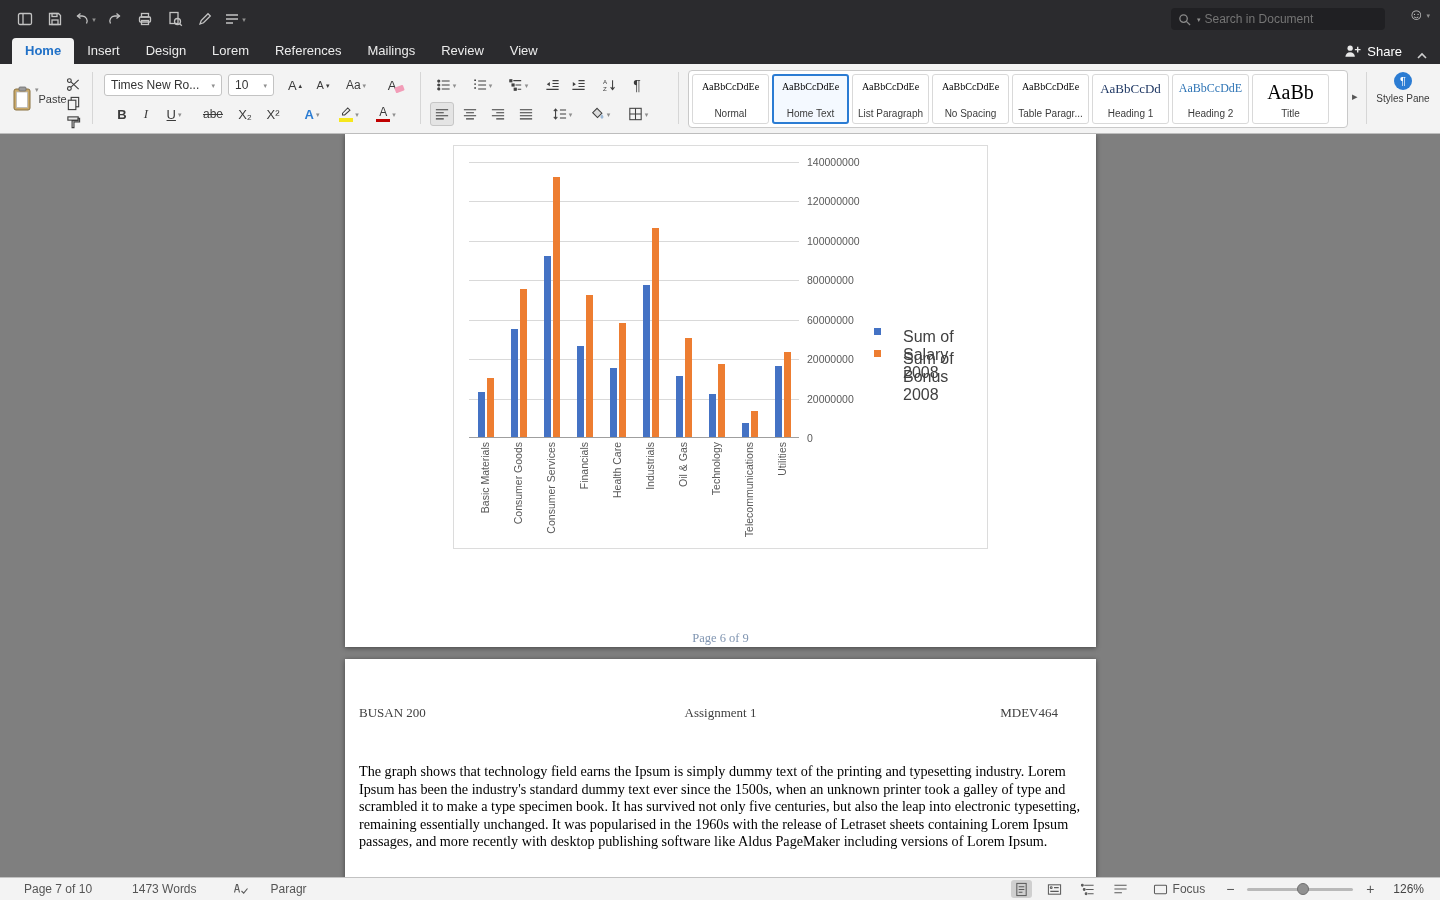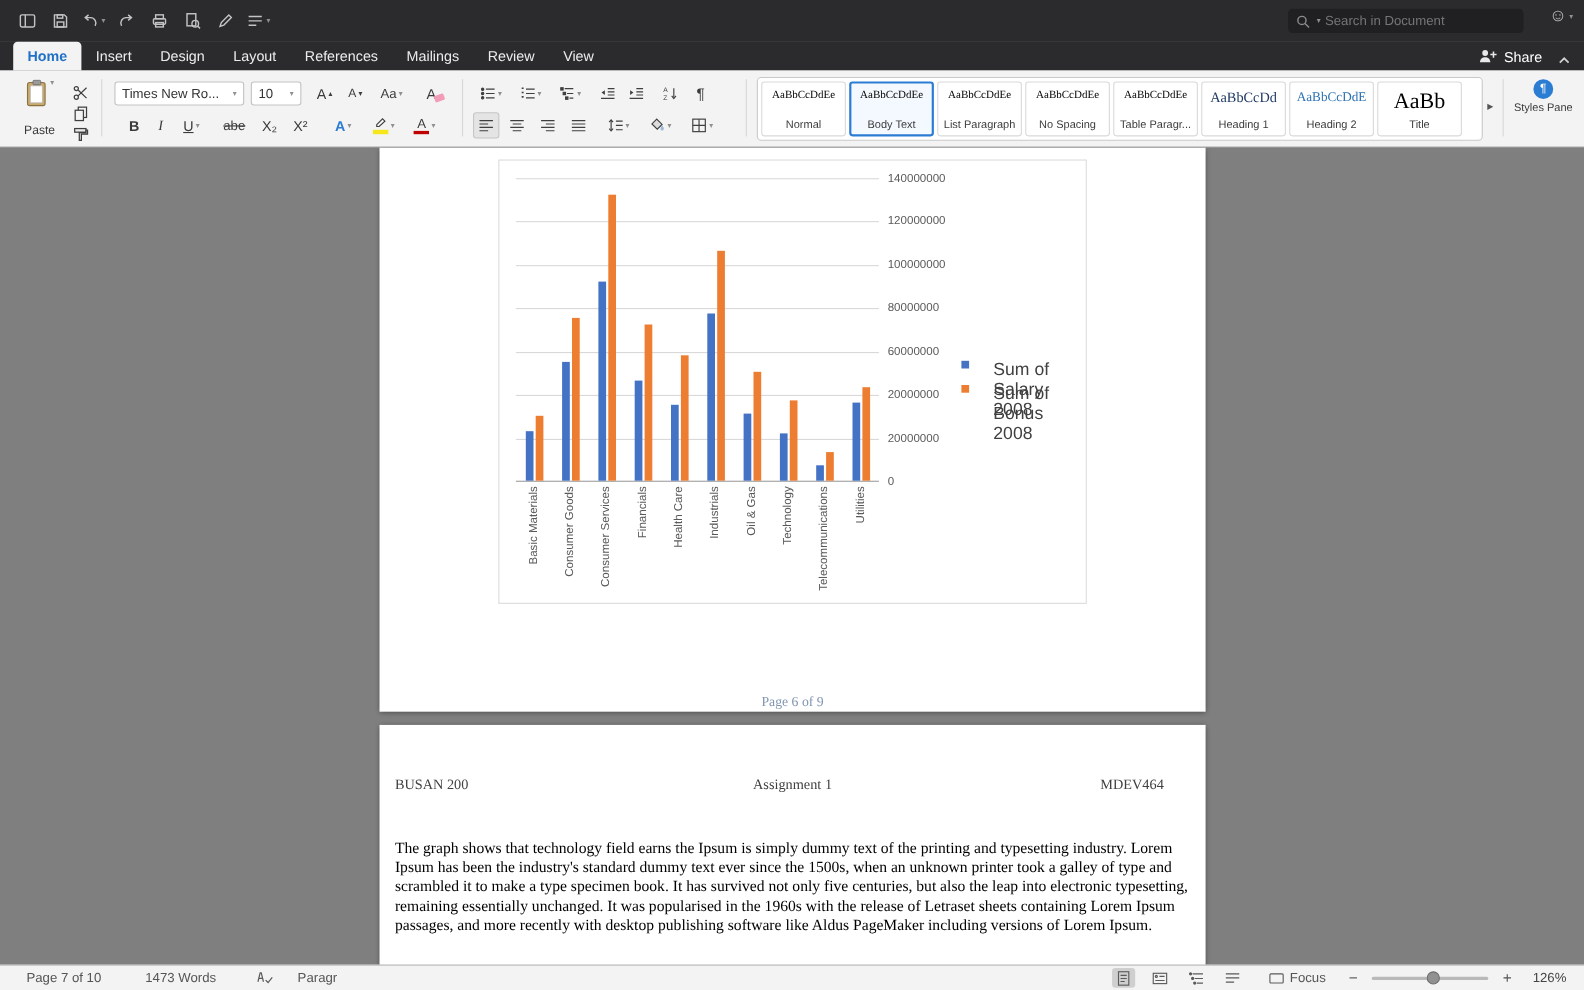--- a/index.html
+++ b/index.html
@@ -25,21 +25,21 @@
 .share{position:absolute;right:38px;top:3px;display:flex;align-items:center;gap:6px;color:#fff;font-size:13px;height:20px}
 .collapse{position:absolute;right:12px;top:8px}
 
 
 .ribbon{position:absolute;top:64px;left:0;right:0;height:70px;background:#f3f3f3;border-bottom:1px solid #bdbdbd}
 .rdiv{position:absolute;top:8px;height:52px;width:1px;background:#d6d6d6}
 .rbtn{position:absolute;display:flex;align-items:center;justify-content:center;color:#3b3b3b;font-size:13px;height:24px;border-radius:3px;white-space:nowrap}
 .rbtn svg{stroke:#3f3f3f;fill:none;stroke-width:1.2}
 .pressed{background:#e4e4e4;border:1px solid #c6c6c6}
 .dd{position:absolute;top:10px;height:22px;background:#fff;border:1px solid #c3c3c3;border-radius:3px;display:flex;align-items:center;justify-content:space-between;padding:0 6px;font-size:12px;color:#333}
-.paste{position:absolute;left:12px;top:6px;width:48px;height:57px;display:flex;flex-direction:column;align-items:center;justify-content:space-between;padding:2px 0;border-radius:4px}
+.paste{position:absolute;left:12px;top:6px;width:48px;height:57px;display:flex;flex-direction:row;align-items:center;justify-content:space-between;padding:2px 0;border-radius:4px}
 .paste-label{font-size:11px;color:#3b3b3b}
 .serifI{font-family:"Liberation Serif",serif;font-style:italic}
 .colbar{display:block;width:14px;height:3.5px;margin-top:1px}
 .stack{display:flex;flex-direction:column;align-items:center;line-height:1}
 .gallery{position:absolute;left:688px;top:6px;width:660px;height:58px;background:#fff;border:1px solid #c9c9c9;border-radius:4px;display:flex;gap:3px;padding:3px;overflow:hidden}
 .chip{width:77px;height:50px;background:#fff;border:1px solid #d9d9d9;border-radius:3px;display:flex;flex-direction:column;align-items:center;justify-content:space-between;padding:6px 2px 4px}
 .chip.sel{border:2px solid #2b7cd3;background:#f4f9ff;padding:5px 1px 3px}
 .chip-prev{font-family:"Liberation Serif",serif;font-size:10px;color:#000;white-space:nowrap}
 .chip.h1 .chip-prev{font-size:13px;color:#1f3864}
 .chip.h2 .chip-prev{font-size:12px;color:#2e74b5}
@@ -157,21 +157,21 @@
         <span>☺</span>
         <span class="car">▾</span>
       </div>
   </header>
 
   <nav class="tabbar">
     <div class="tab-strip">
         <div class="tab active">Home</div>
         <div class="tab">Insert</div>
         <div class="tab">Design</div>
-        <div class="tab">Layout</div>
+        <div class="tab">Lorem</div>
         <div class="tab">References</div>
         <div class="tab">Mailings</div>
         <div class="tab">Review</div>
         <div class="tab">View</div>
       </div>
     <div class="share">
       <svg width="17" height="14" viewBox="0 0 18 14">
           <circle cx="6.5" cy="4" r="2.8" fill="#e8e8e8"></circle>
           <path d="M1.5 13c0-3 2.3-4.8 5-4.8s5 1.8 5 4.8z" fill="#e8e8e8"></path>
           <path d="M14.5 2.5v6M11.5 5.5h6" stroke="#e8e8e8" stroke-width="1.5" fill="none"></path>
@@ -375,21 +375,21 @@
       </div>
     <div class="rdiv" style="left:678px"></div>
 
     <div class="gallery">
         <div class="chip normal">
           <div class="chip-prev">AaBbCcDdEe</div>
           <div class="chip-label">Normal</div>
         </div>
         <div class="chip normal sel">
           <div class="chip-prev">AaBbCcDdEe</div>
-          <div class="chip-label">Body Text</div>
+          <div class="chip-label">Home Text</div>
         </div>
         <div class="chip normal">
           <div class="chip-prev">AaBbCcDdEe</div>
           <div class="chip-label">List Paragraph</div>
         </div>
         <div class="chip normal">
           <div class="chip-prev">AaBbCcDdEe</div>
           <div class="chip-label">No Spacing</div>
         </div>
         <div class="chip normal">

